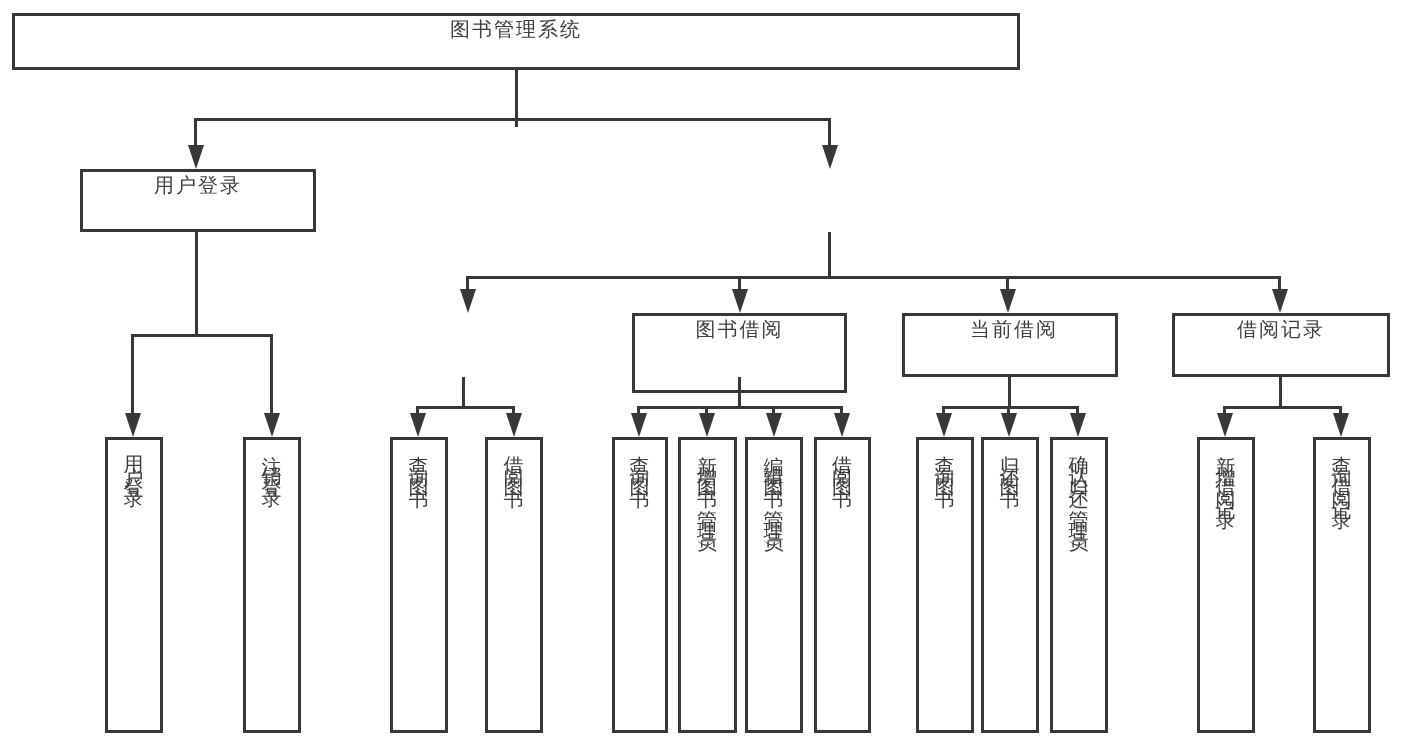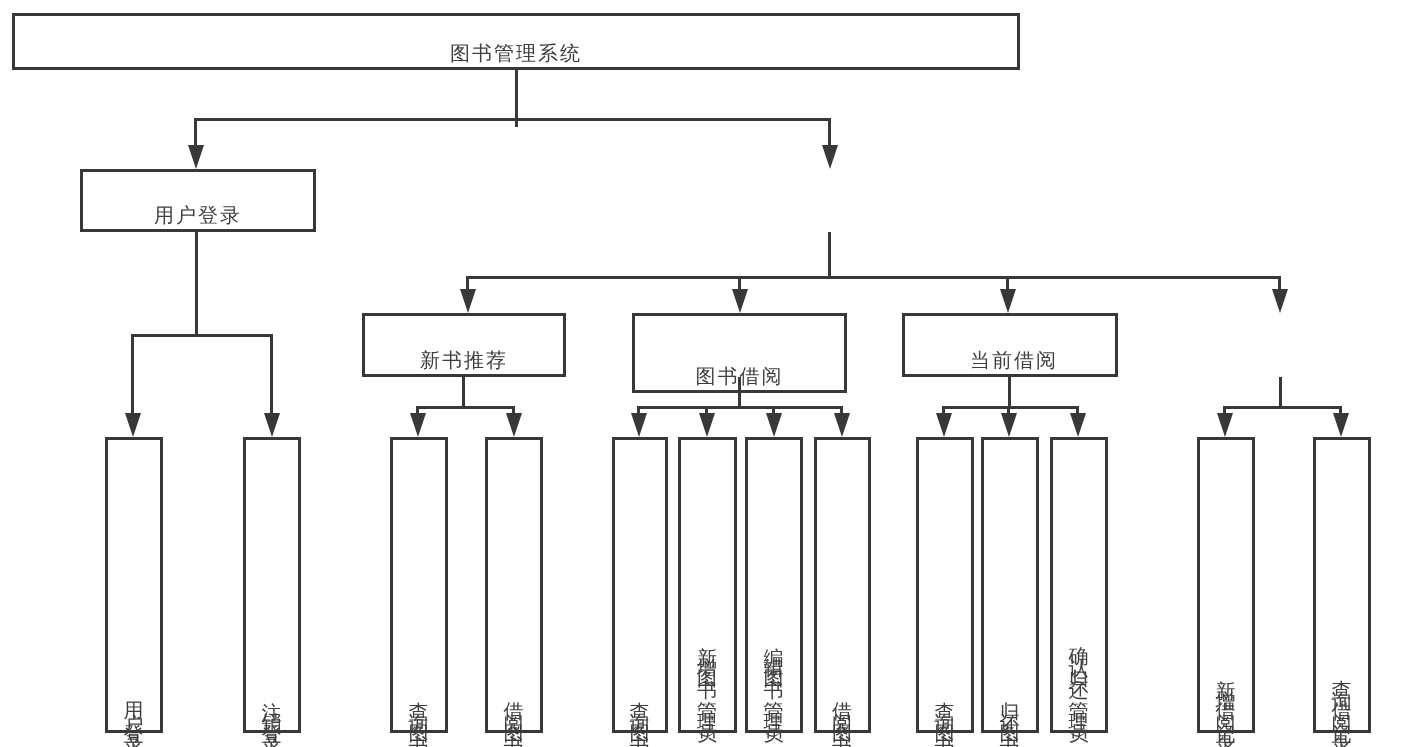--- a/index.html
+++ b/index.html
@@ -5,21 +5,21 @@
   html,body{margin:0;padding:0;}
   body{background:#fff;font-family:"Liberation Sans","DejaVu Sans",sans-serif;}
   #canvas{position:relative;width:1405px;height:747px;background:var(--background,#fff);overflow:hidden;}
 
   
   .node{
     position:absolute;
     border:3px solid var(--line,#383838);
     background:#fff;
     box-sizing:border-box;
-    display:flex;align-items:flex-end;justify-content:center;
+    display:flex;align-items:flex-start;justify-content:center;
     color:var(--text,#3e3e3e);
     font-size:20px;
     letter-spacing:2px;
   }
   .leaf{top:437px;height:296px;}
   .vtext{
     writing-mode:vertical-rl;
     text-orientation:mixed;
     letter-spacing:11px;
     line-height:1.1;
@@ -52,28 +52,28 @@
 <div id="canvas">
 
   <div class="node" style="left:12px;top:13px;width:1008px;height:57px;">
     <span>图书管理系统</span>
   </div>
 
   <div class="node" style="left:80px;top:169px;width:236px;height:63px;">
     <span>用户登录</span>
   </div>
 
-  <div class="node" style="left:362px;top:313px;width:204px;height:64px;">
-    <span>新书推荐</span>
-  </div>
   <div class="node" style="left:632px;top:313px;width:215px;height:80px;">
     <span>图书借阅</span>
   </div>
   <div class="node" style="left:902px;top:313px;width:216px;height:64px;padding-left:8px;">
     <span>当前借阅</span>
+  </div>
+  <div class="node" style="left:1172px;top:313px;width:218px;height:64px;">
+    <span>借阅记录</span>
   </div>
 
   <div class="node leaf" style="left:105px;width:58px;">
     <span class="vtext">用户登录</span>
   </div>
   <div class="node leaf" style="left:243px;width:58px;">
     <span class="vtext">注销登录</span>
   </div>
 
   <div class="node leaf" style="left:390px;width:58px;">

